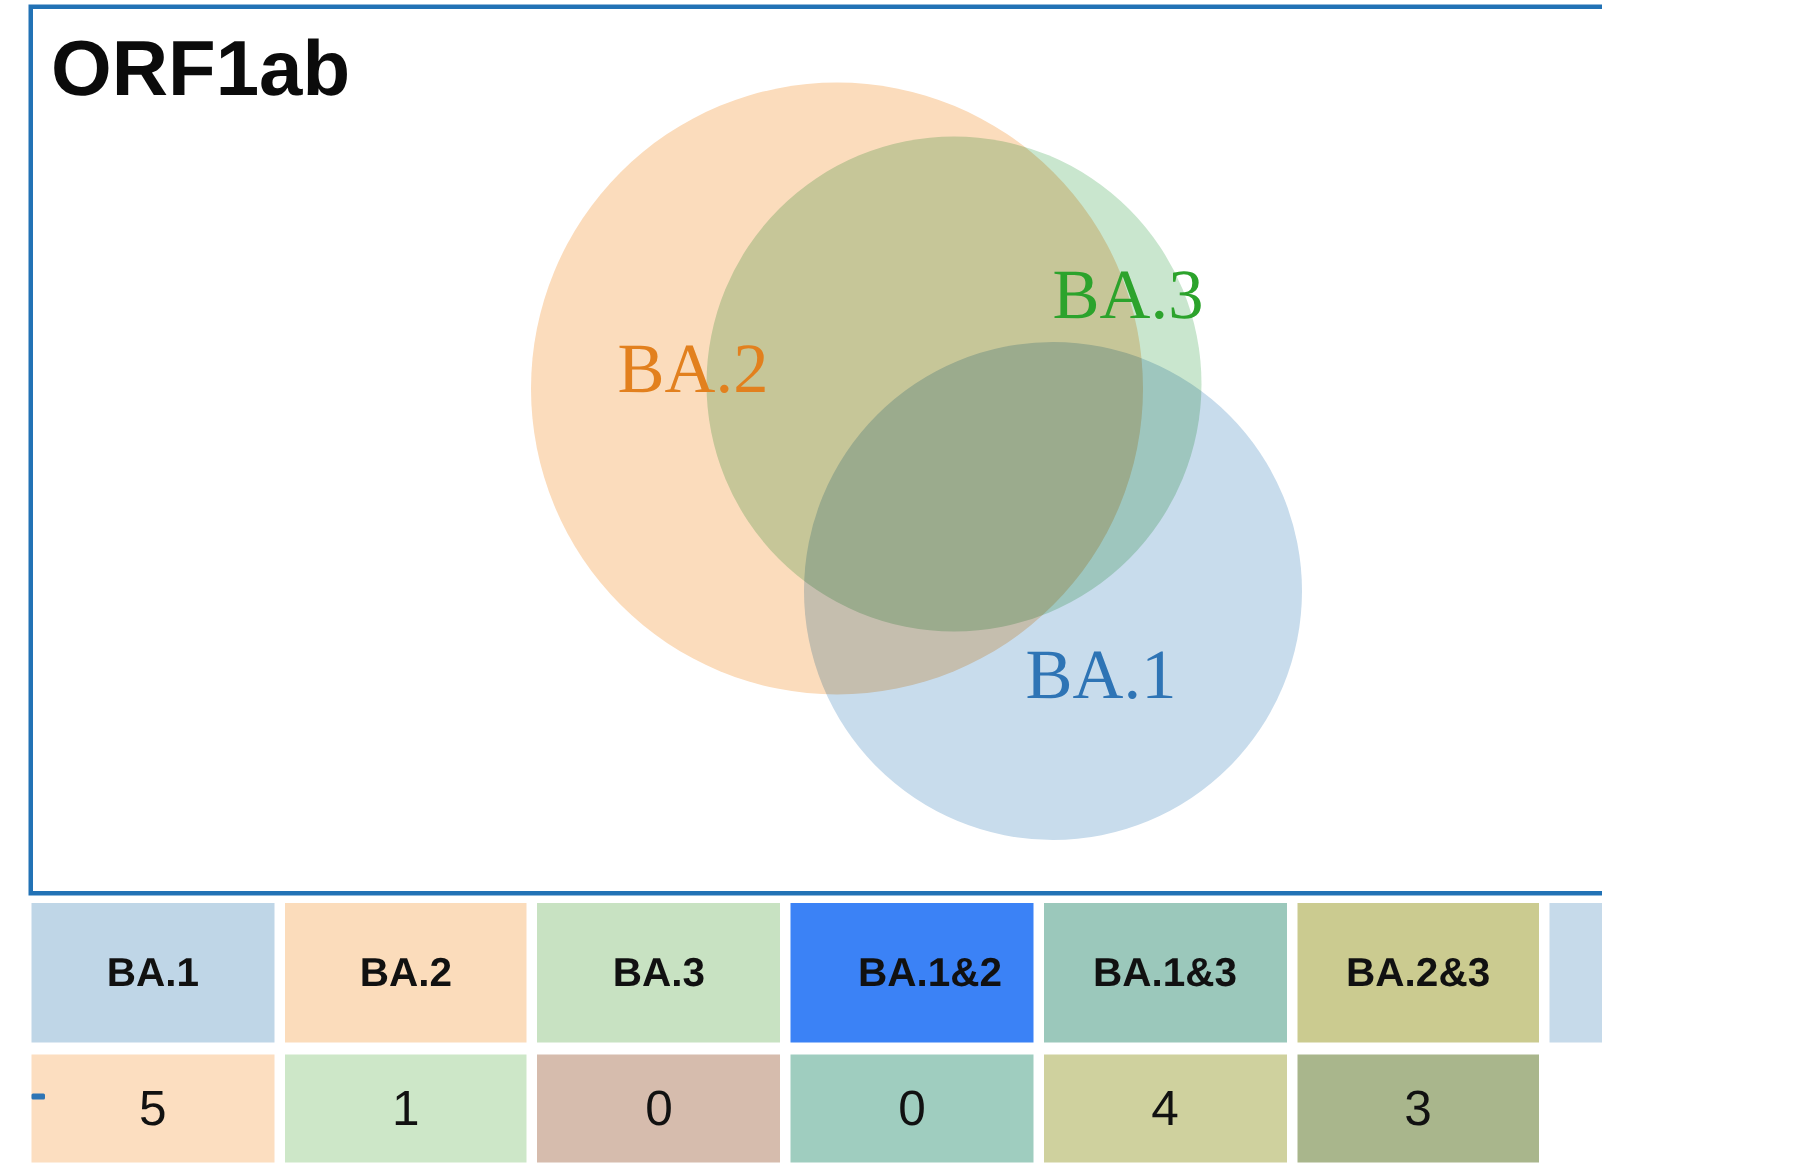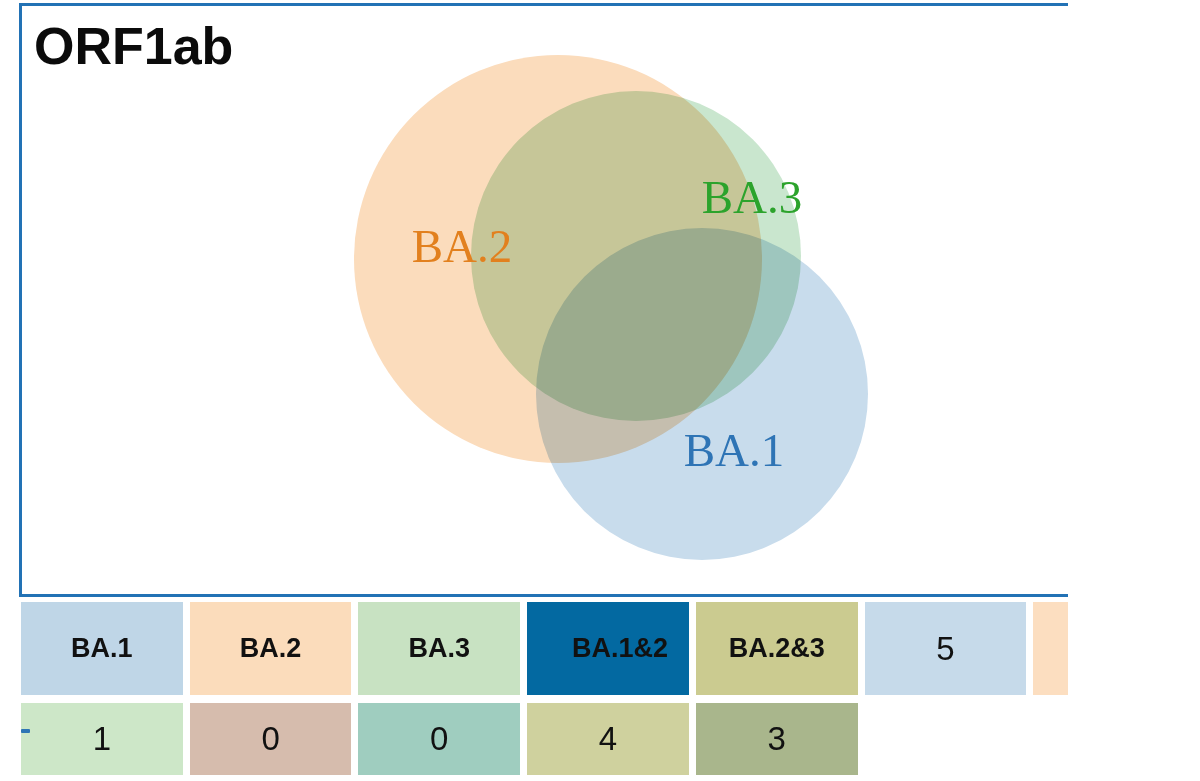--- a/index.html
+++ b/index.html
@@ -89,21 +89,22 @@
   <div class="circle circle-ba1" style="background: rgb(200, 220, 236);"></div>
 
   <div class="vlabel vlabel-ba2" style="color: rgb(226, 128, 30);">BA.2</div>
   <div class="vlabel vlabel-ba3" style="color: rgb(44, 163, 44);">BA.3</div>
   <div class="vlabel vlabel-ba1" style="color: rgb(46, 116, 181);">BA.1</div>
 
   <div class="count-table">
     <div class="cell header" style="background: rgb(191, 214, 231);">BA.1</div>
     <div class="cell header" style="background: rgb(251, 220, 187);">BA.2</div>
     <div class="cell header" style="background: rgb(200, 226, 194);">BA.3</div>
-    <div class="cell header" style="background: #0369a1; padding-left: 24px;">BA.1&amp;2</div>
+    <div class="cell header" style="background: #3b82f6; padding-left: 24px;">BA.1&amp;2</div>
+    <div class="cell header" style="background: rgb(155, 200, 187);">BA.1&amp;3</div>
     <div class="cell header" style="background: rgb(203, 203, 144); text-align: right;">BA.2&amp;3</div>
 
     <div class="cell value" style="background: rgb(198, 218, 234);">5</div>
     <div class="cell value" style="background: rgb(252, 222, 192);">5</div>
     <div class="cell value" style="background: rgb(205, 231, 200);">1</div>
     <div class="cell value" style="background: rgb(214, 188, 173);">0</div>
     <div class="cell value" style="background: rgb(159, 205, 191);">0</div>
     <div class="cell value" style="background: rgb(207, 209, 158);">4</div>
     <div class="cell value" style="background: rgb(169, 182, 140);">3</div>
   </div>

